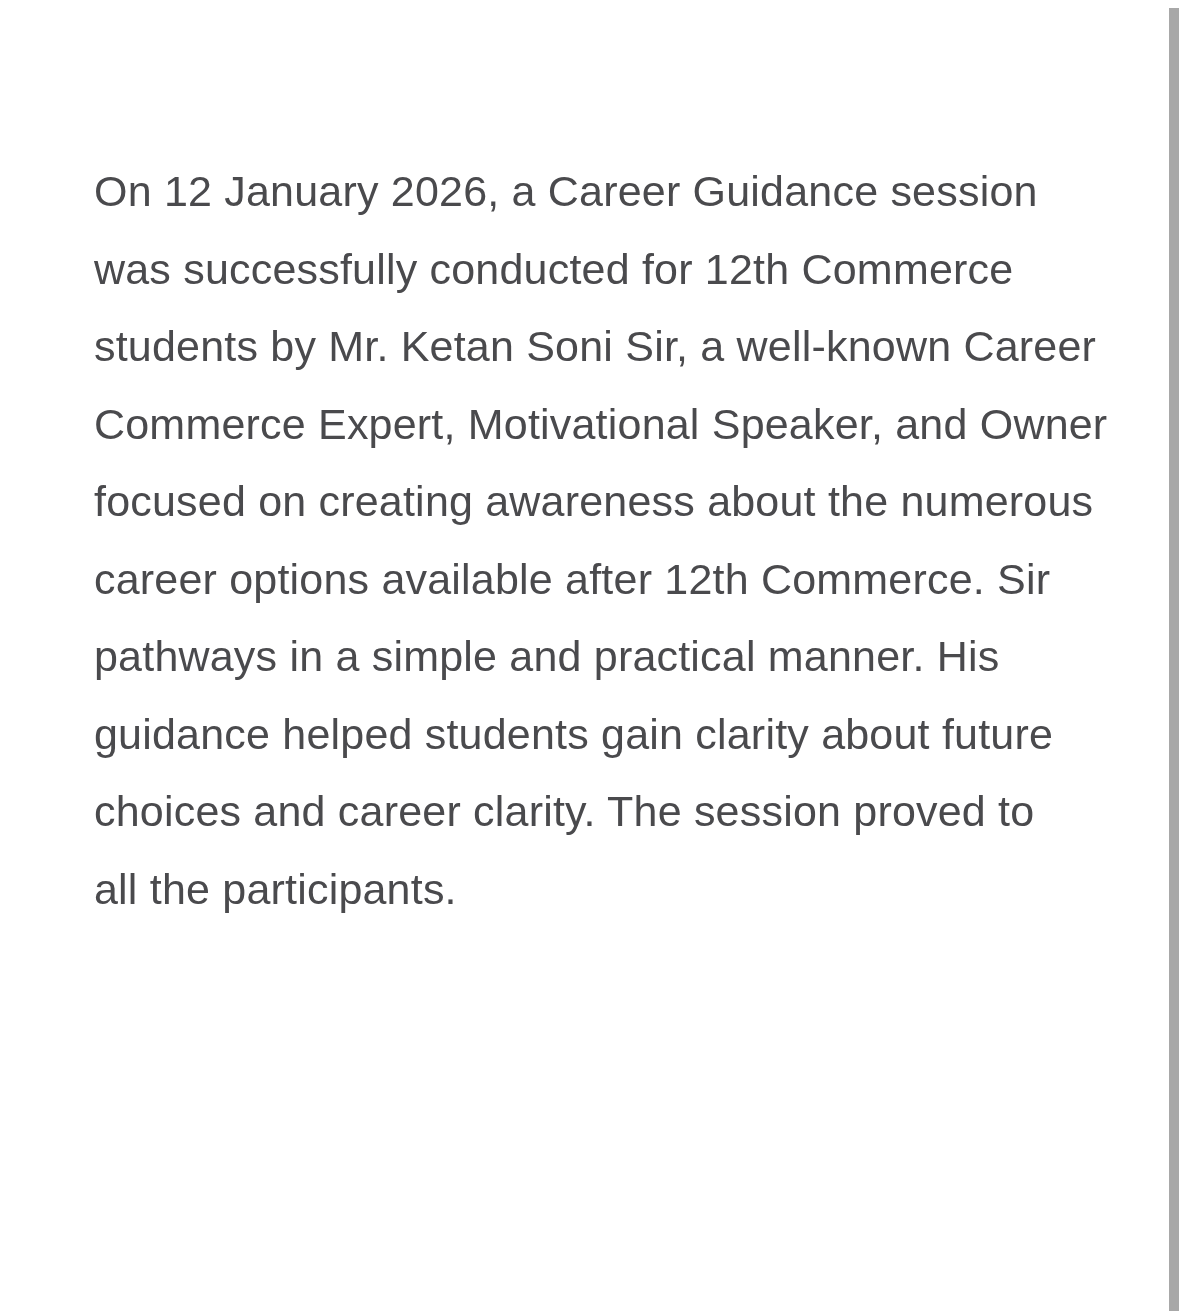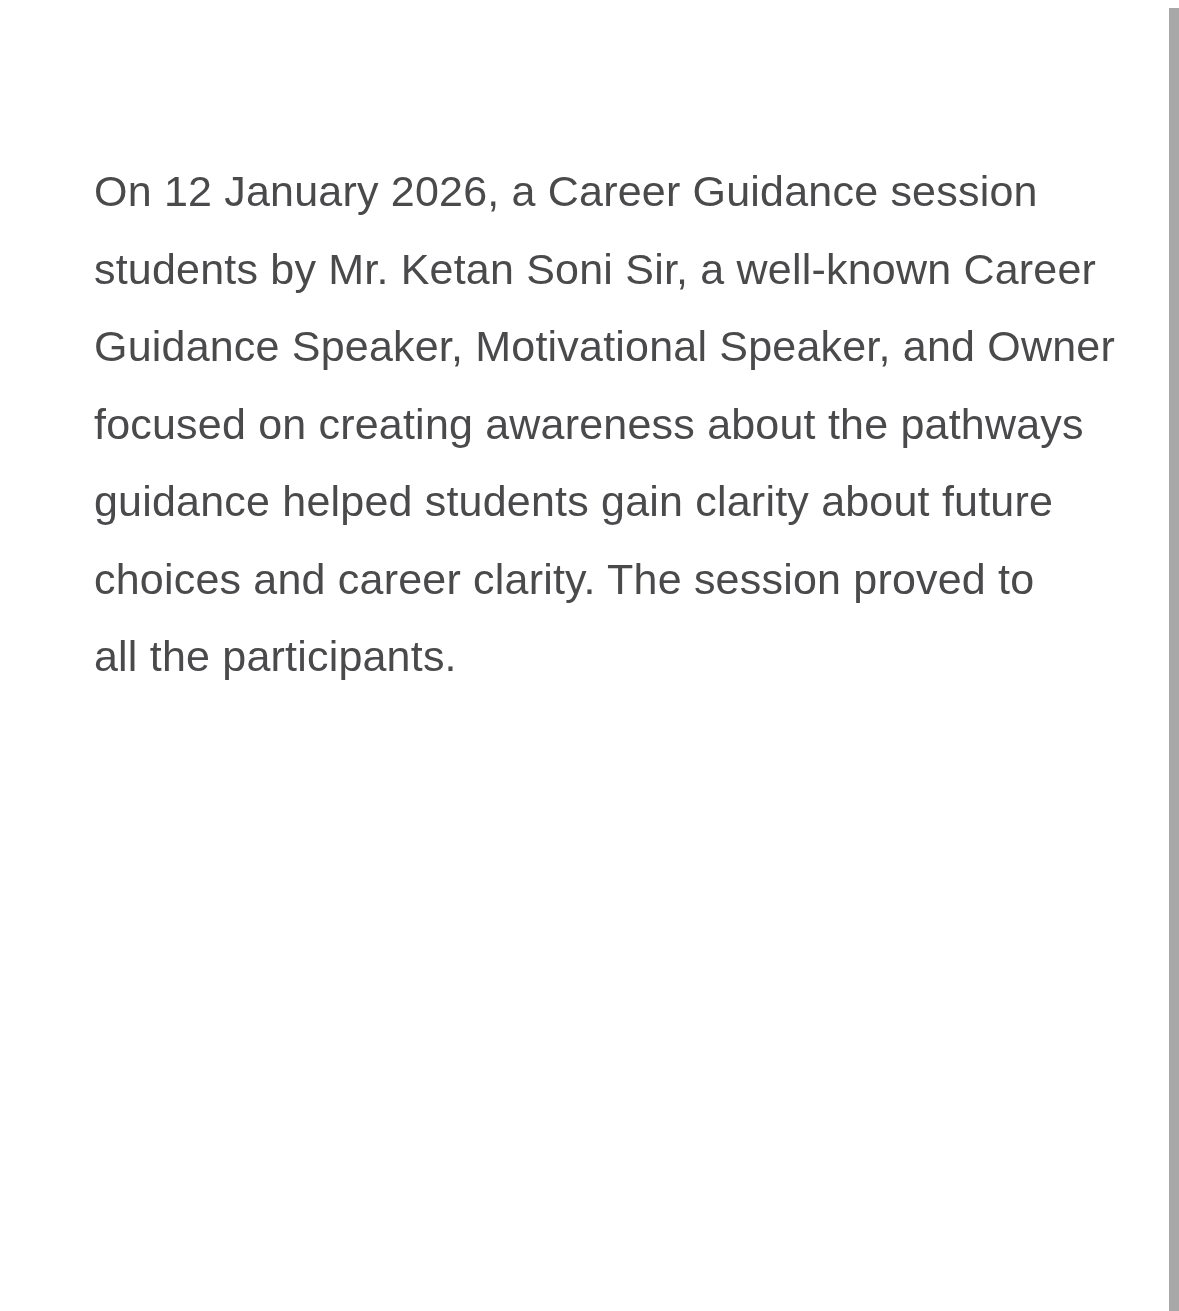--- a/index.html
+++ b/index.html
@@ -49,23 +49,26 @@
     border-radius: 0;
   }
 </style>
 </head>
 <body>
 
 <div class="page">
 
   <div class="paragraph">
     <span class="text-line">On 12 January 2026, a Career Guidance session</span>
+    <span class="text-line">was successfully conducted for 12th Commerce</span>
     <span class="text-line">students by Mr. Ketan Soni Sir, a well-known Career</span>
-    <span class="text-line">Guidance Speaker, Motivational Speaker, and Owner</span>
-    <span class="text-line">focused on creating awareness about the pathways</span>
+    <span class="text-line">Commerce Expert, Motivational Speaker, and Owner</span>
+    <span class="text-line">focused on creating awareness about the numerous</span>
+    <span class="text-line">career options available after 12th Commerce. Sir</span>
+    <span class="text-line">pathways in a simple and practical manner. His</span>
     <span class="text-line">guidance helped students gain clarity about future</span>
     <span class="text-line">choices and career clarity. The session proved to</span>
     <span class="text-line">all the participants.</span>
   </div>
 
   <div class="scrollbar-track"></div>
   <div class="scrollbar-thumb"></div>
 
 </div>
 

